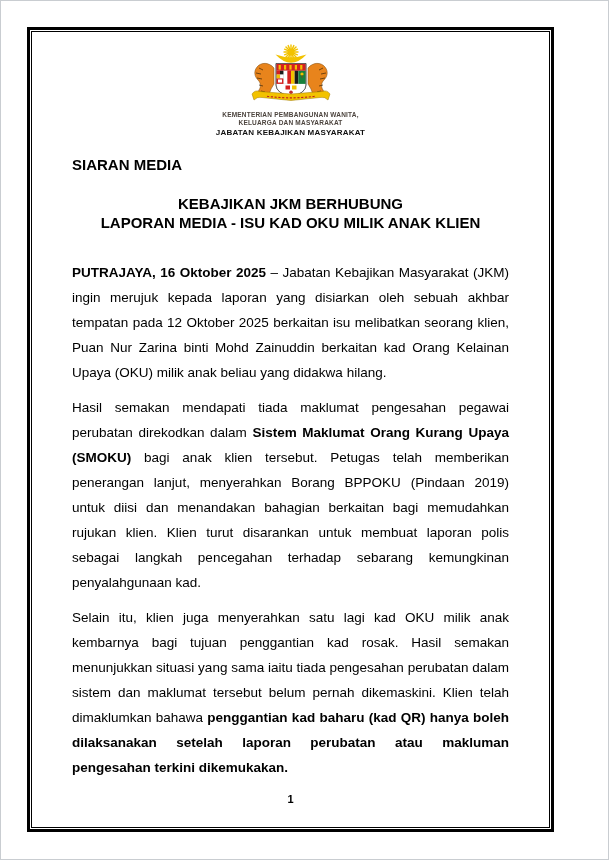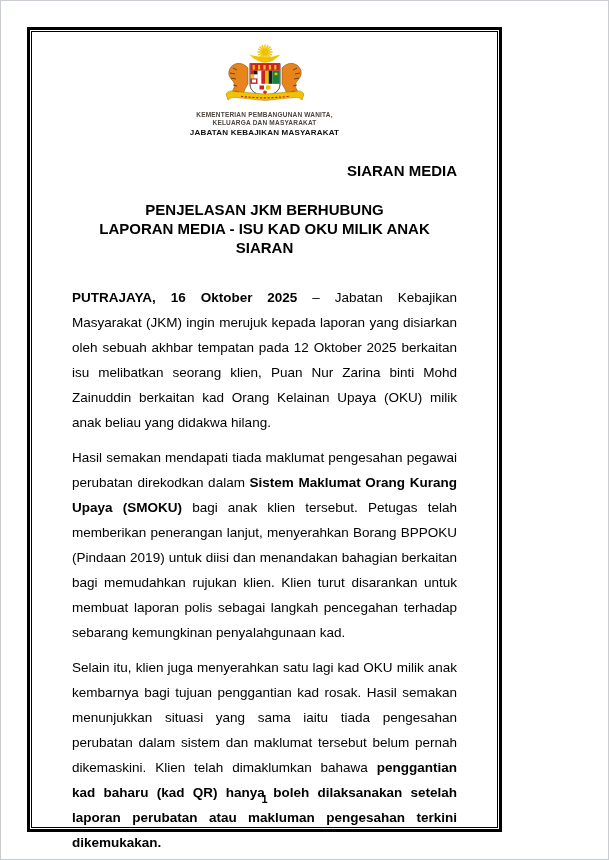--- a/index.html
+++ b/index.html
@@ -9,21 +9,21 @@
     box-sizing:border-box;
     background:#ffffff;
     border:1px solid #c9cdd1;
     font-family:"Liberation Sans", sans-serif;
     color:#000;
     overflow:hidden;
   }
   
   .frame {
     position:absolute; left:26px; top:26px;
-    width:475px; height:805px;
+    width:527px; height:805px;
     box-sizing:border-box;
     border:3px solid #000;
   }
   .frame-inner {
     position:absolute; left:1px; top:1px; right:1px; bottom:1px;
     border:1px solid #000;
     box-sizing:border-box;
     padding:12px 40px 0 40px;
   }
   .header { text-align:center; }
@@ -34,22 +34,22 @@
     font-weight:bold; letter-spacing:0.2px;
     color:#4c443e;
   }
   .dept {
     margin-top:2px;
     font-size:8px; line-height:10px;
     font-weight:bold; letter-spacing:0.2px;
     color:#101010;
   }
   .kicker {
-    margin:25px 0 0 0;
-    text-align:right;
+    margin:19px 0 0 0;
+    text-align:left;
     font-size:15px; line-height:16px;
     font-weight:bold;
   }
   .title {
     margin:21px 0 0 0;
     text-align:center;
     font-size:15px; line-height:19px;
     font-weight:bold;
   }
   .bodytext { margin-top:28px; }
@@ -133,22 +133,22 @@
         <div class="ministry">
           <div>KEMENTERIAN PEMBANGUNAN WANITA,</div>
           <div>KELUARGA DAN MASYARAKAT</div>
         </div>
         <div class="dept">JABATAN KEBAJIKAN MASYARAKAT</div>
       </div>
 
       <div class="kicker">SIARAN MEDIA</div>
 
       <div class="title">
-        <span>PENJELASAN JKM BERHUBUNG</span><br>
-        <span>LAPORAN MEDIA - ISU KAD OKU MILIK ANAK SIARAN</span>
+        <span>KEBAJIKAN JKM BERHUBUNG</span><br>
+        <span>LAPORAN MEDIA - ISU KAD OKU MILIK ANAK KLIEN</span>
       </div>
 
       <div class="bodytext" id="body-paragraphs">
           <p class="para"><span class="b">PUTRAJAYA, 16 Oktober 2025</span><span> – Jabatan Kebajikan Masyarakat (JKM) ingin merujuk kepada laporan yang disiarkan oleh sebuah akhbar tempatan pada 12 Oktober 2025 berkaitan isu melibatkan seorang klien, Puan Nur Zarina binti Mohd Zainuddin berkaitan kad Orang Kelainan Upaya (OKU) milik anak beliau yang didakwa hilang.</span></p>
           <p class="para"><span>Hasil semakan mendapati tiada maklumat pengesahan pegawai perubatan direkodkan dalam </span><span class="b">Sistem Maklumat Orang Kurang Upaya (SMOKU)</span><span> bagi anak klien tersebut. Petugas telah memberikan penerangan lanjut, menyerahkan Borang BPPOKU (Pindaan 2019) untuk diisi dan menandakan bahagian berkaitan bagi memudahkan rujukan klien. Klien turut disarankan untuk membuat laporan polis sebagai langkah pencegahan terhadap sebarang kemungkinan penyalahgunaan kad.</span></p>
           <p class="para"><span>Selain itu, klien juga menyerahkan satu lagi kad OKU milik anak kembarnya bagi tujuan penggantian kad rosak. Hasil semakan menunjukkan situasi yang sama iaitu tiada pengesahan perubatan dalam sistem dan maklumat tersebut belum pernah dikemaskini. Klien telah dimaklumkan bahawa </span><span class="b">penggantian kad baharu (kad QR) hanya boleh dilaksanakan setelah laporan perubatan atau makluman pengesahan terkini dikemukakan.</span></p>
         </div>
 
       <div class="page-number">1</div>
 

